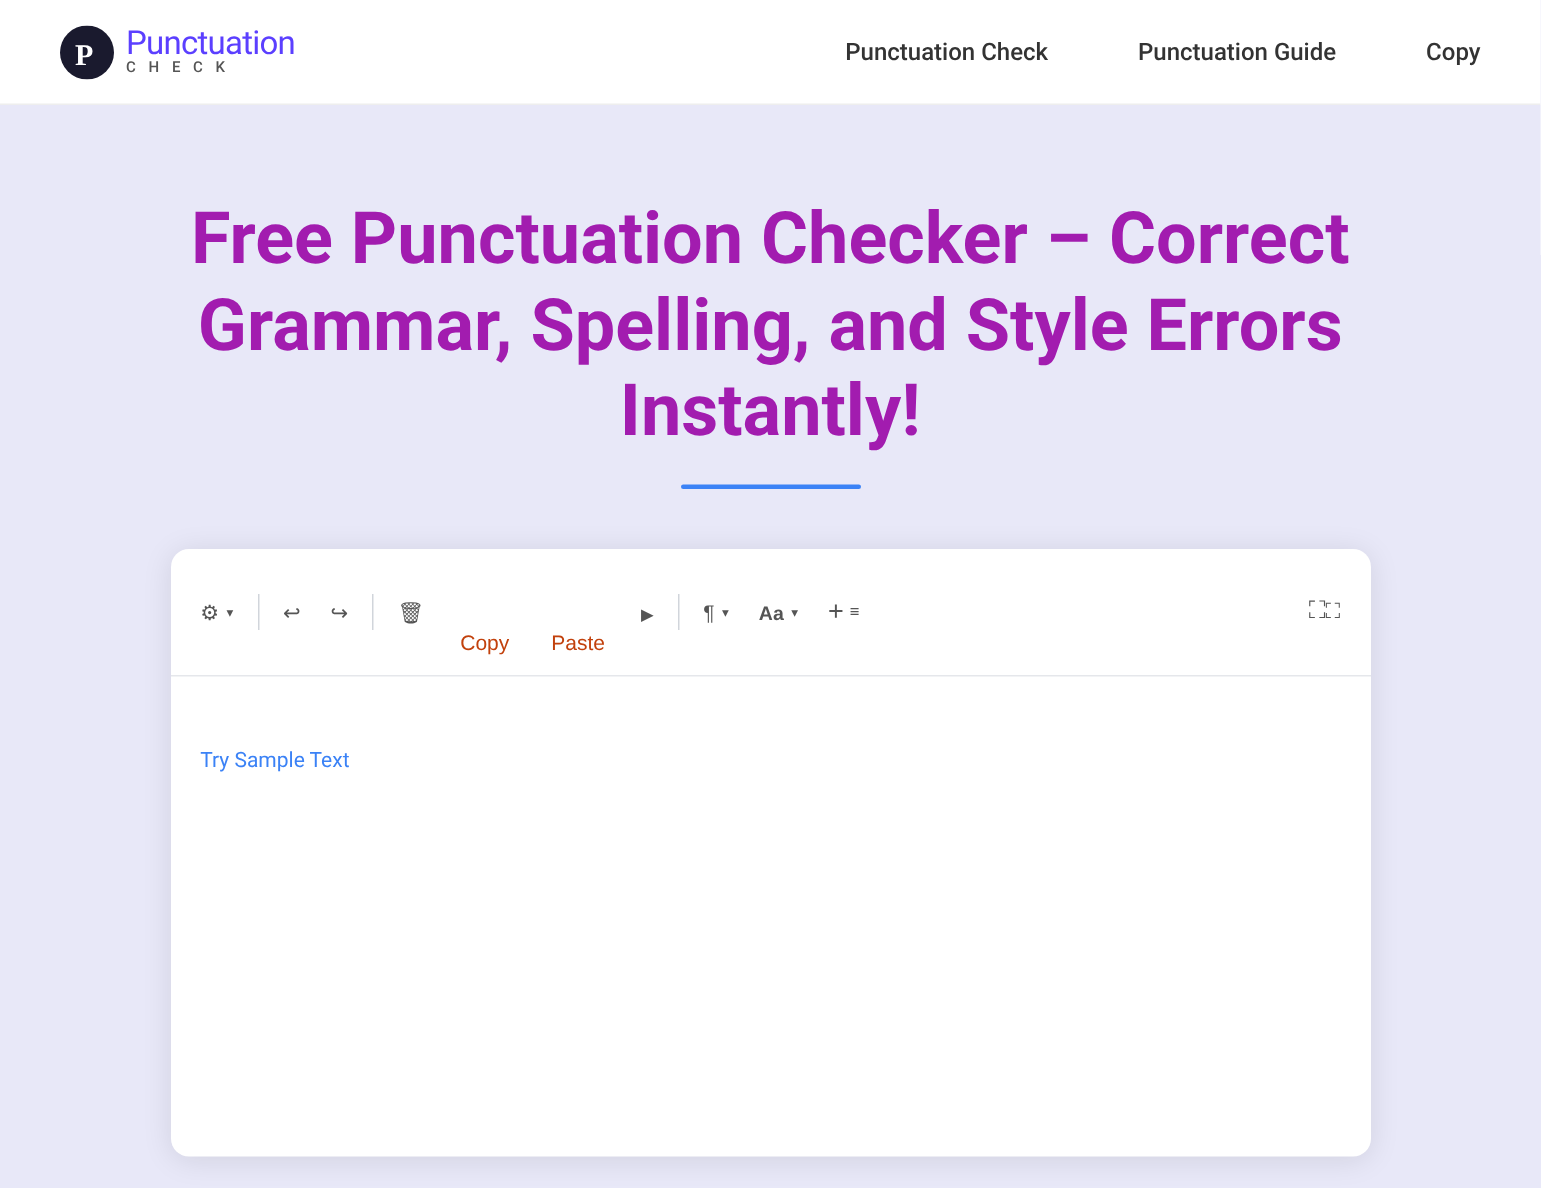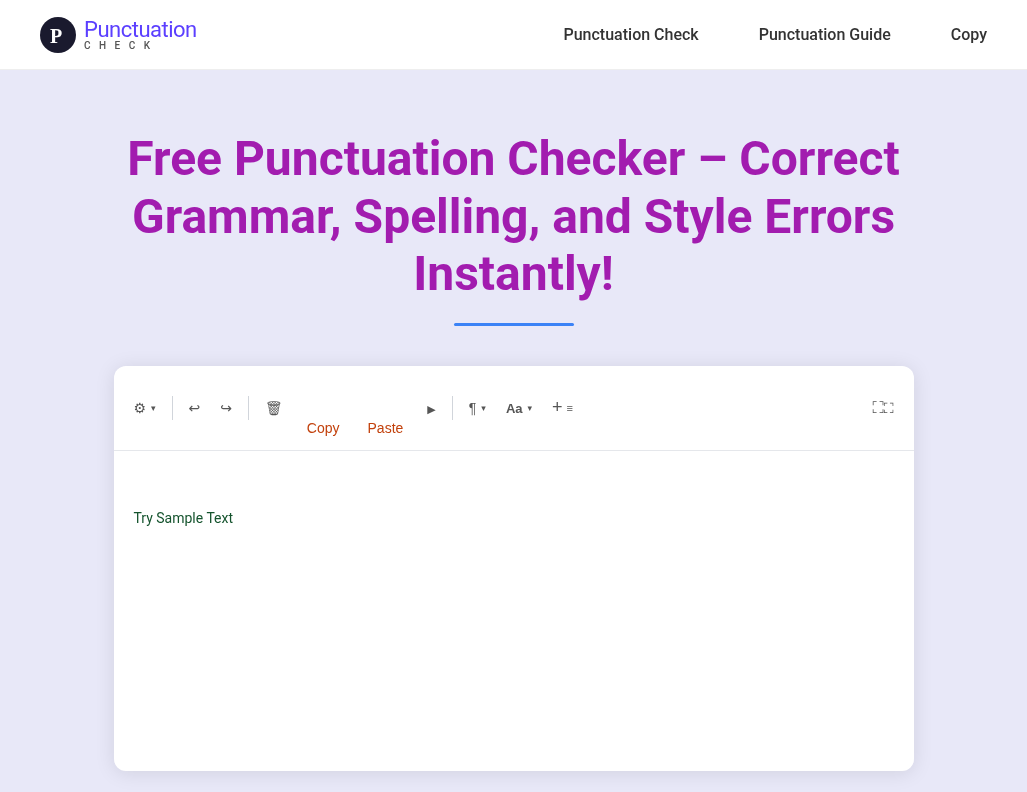--- a/index.html
+++ b/index.html
@@ -155,25 +155,25 @@
     }
 
     
     .editor-area {
       position: relative;
       min-height: 300px;
       padding: 20px;
     }
 
     .editor-sample-link {
-      color: #14532d;
+      color: #3b82f6;
       font-size: 14px;
       cursor: pointer;
       display: block;
-      margin-top: 39px;
+      margin-top: 28px;
       text-decoration: none;
     }
 
     .editor-textarea {
       width: 100%;
       min-height: 280px;
       border: none;
       outline: none;
       resize: none;
       font-size: 15px;

